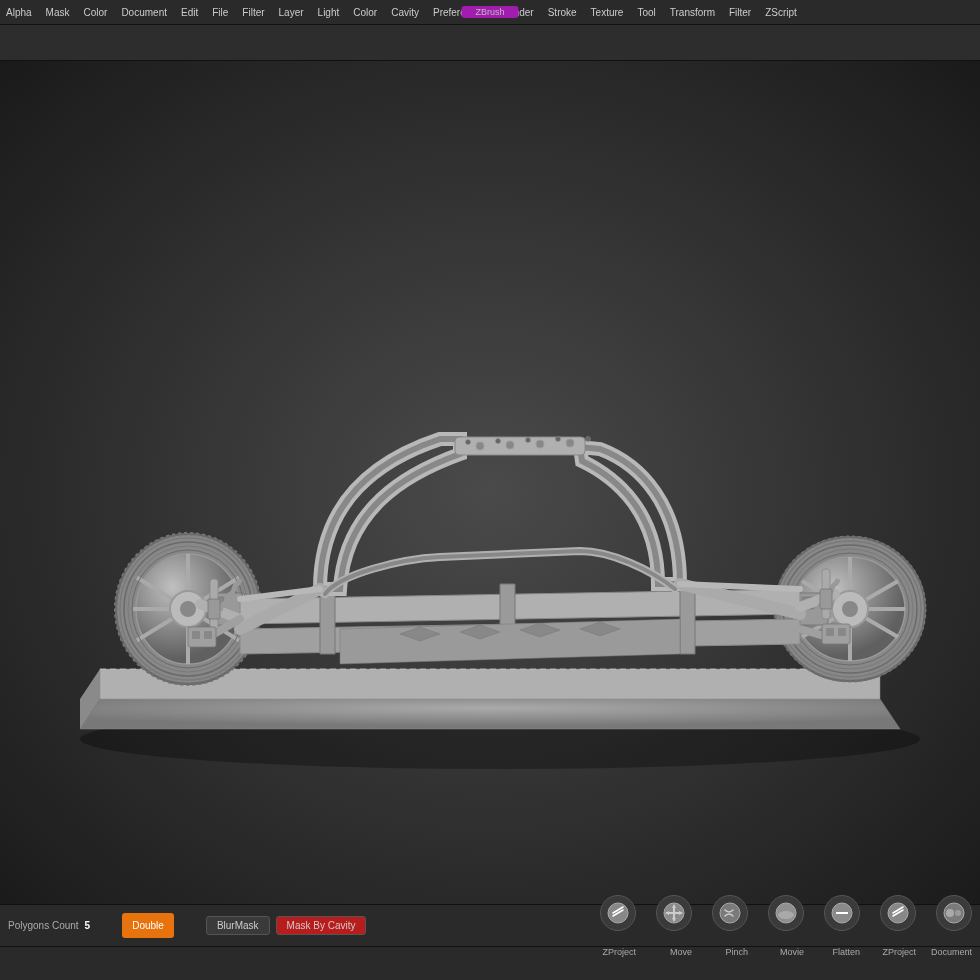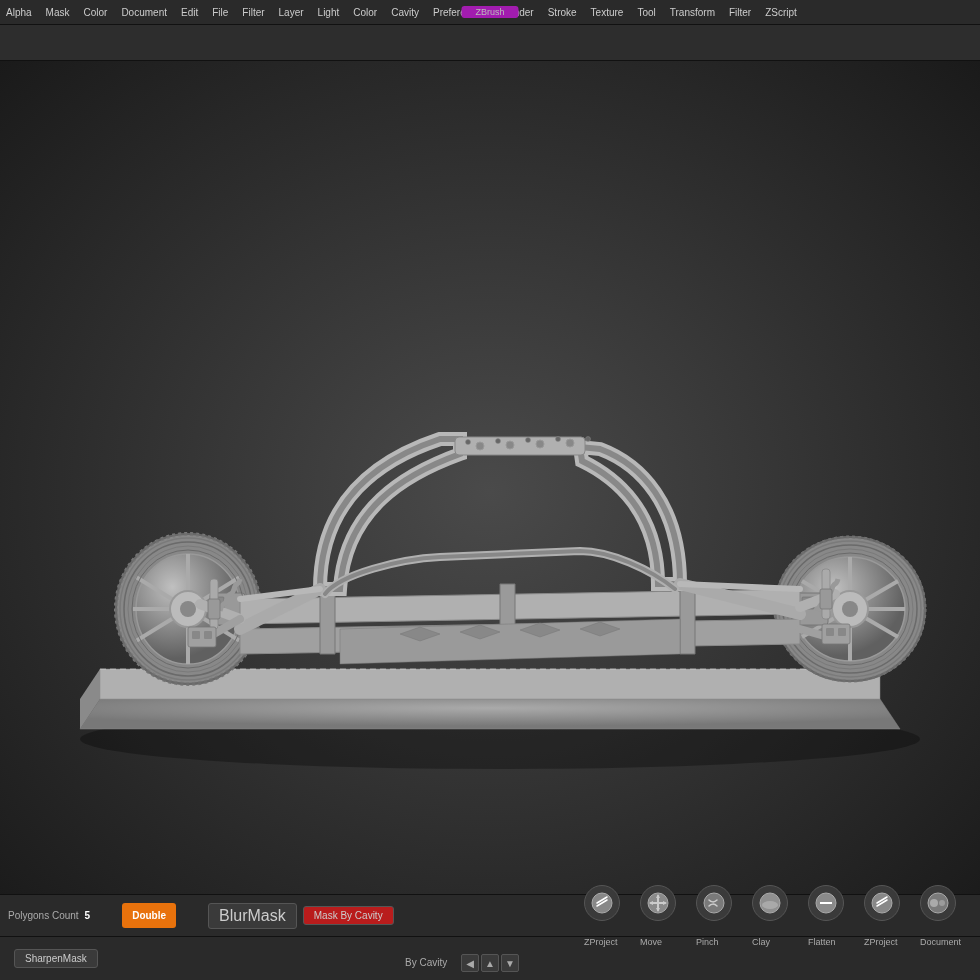--- a/index.html
+++ b/index.html
@@ -77,21 +77,21 @@
       top: 50%;
       left: 50%;
       transform: translate(-50%, -45%);
       width: 900px;
       height: 560px;
     }
 
     
     #bottom-bar {
       width: 100%;
-      height: 86px;
+      height: 76px;
       background: #2a2a2a;
       border-top: 1px solid #111;
       position: absolute;
       bottom: 0;
       left: 0;
       display: flex;
       flex-direction: column;
     }
 
     #bottom-row1 {
@@ -119,51 +119,51 @@
     .poly-count-value {
       color: #fff;
       font-size: 10px;
       font-weight: bold;
     }
 
     .btn-double {
       background: #e8720c;
       color: #fff;
       font-size: 10px;
-      font-weight: bold;
+      font-weight: normal;
       padding: 7px 10px;
       border-radius: 3px;
       border: none;
       cursor: pointer;
     }
 
     .btn-mask {
       background: #3a3a3a;
       color: #ccc;
-      font-size: 16px;
+      font-size: 10px;
       padding: 3px 10px;
       border-radius: 3px;
       border: 1px solid #555;
       cursor: pointer;
     }
 
     .btn-mask-cavity {
       background: #b91c1c;
       color: #ccc;
       font-size: 10px;
       padding: 3px 10px;
       border-radius: 3px;
       border: 1px solid #555;
       cursor: pointer;
     }
 
     .brush-tool {
       display: flex;
       flex-direction: column;
-      align-items: flex-start;
+      align-items: flex-end;
       gap: 16px;
       cursor: pointer;
       min-width: 52px;
     }
 
     .brush-tool-icon {
       width: 36px;
       height: 36px;
       border-radius: 50%;
       background: #3a3a3a;
@@ -447,21 +447,21 @@
         <span class="brush-tool-label">Pinch</span>
       </div>
 
       <div class="brush-tool">
         <div class="brush-tool-icon">
           <svg class="tool-icon-svg" viewBox="0 0 26 26">
             <circle cx="13" cy="13" r="10" fill="#909090" stroke="#aaa" stroke-width="1"></circle>
             <ellipse cx="13" cy="15" rx="8" ry="4" fill="#bbb" opacity="0.6"></ellipse>
           </svg>
         </div>
-        <span class="brush-tool-label">Clay</span>
+        <span class="brush-tool-label">Movie</span>
       </div>
 
       <div class="brush-tool">
         <div class="brush-tool-icon">
           <svg class="tool-icon-svg" viewBox="0 0 26 26">
             <circle cx="13" cy="13" r="10" fill="#8a8a8a" stroke="#aaa" stroke-width="1"></circle>
             <rect x="7" y="12" width="12" height="2" fill="#fff"></rect>
           </svg>
         </div>
         <span class="brush-tool-label">Flatten</span>
@@ -483,28 +483,13 @@
             <circle cx="13" cy="13" r="10" fill="#7a7a7a" stroke="#aaa" stroke-width="1"></circle>
             <circle cx="9" cy="13" r="4" fill="#aaa"></circle>
             <circle cx="17" cy="13" r="3" fill="#aaa" opacity="0.7"></circle>
           </svg>
         </div>
         <span class="brush-tool-label">Document</span>
       </div>
     </div>
   </div>
 
-  <div id="bottom-row2">
-    <button class="sharpen-btn">SharpenMask</button>
-
-    <div style="flex: 1;"></div>
-
-    <div style="position: absolute; left: 50%; transform: translateX(-50%); bottom: 8px; display: flex; gap: 2px; align-items: center;">
-      <div class="nav-arrow">◀</div>
-      <div class="nav-arrow">▲</div>
-      <div class="nav-arrow">▼</div>
-    </div>
-
-    <div style="position: absolute; left: 405px; bottom: 10px;">
-      <span style="color: #aaa; font-size: 10px;">By Cavity</span>
-    </div>
-  </div>
 </div>
 
 </body></html>

